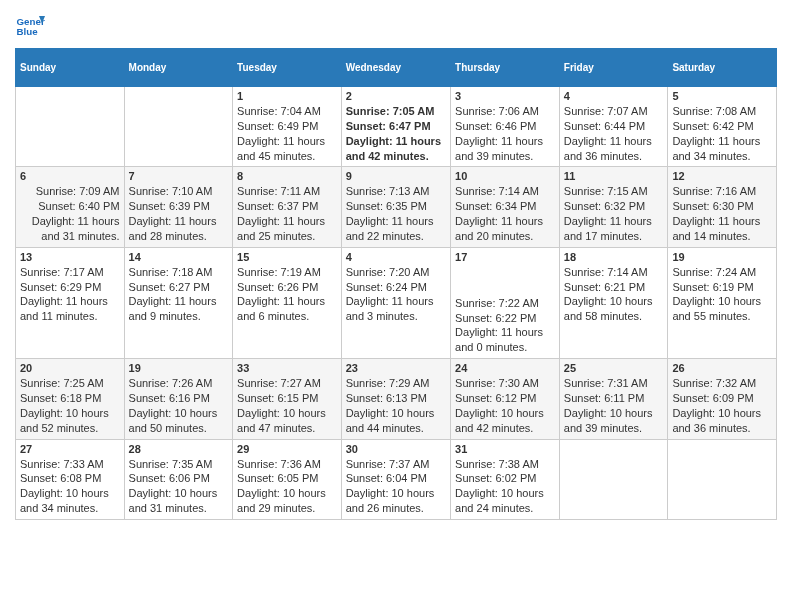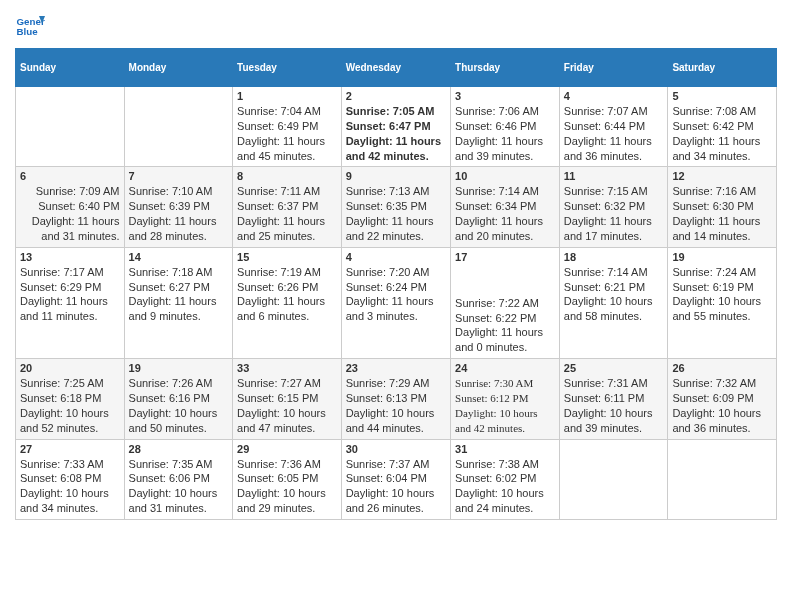--- a/index.html
+++ b/index.html
@@ -258,21 +258,21 @@
 Daylight: 10 hours and 47 minutes.</div>
           </td>
           <td>
             <span class="day-number">23</span>
             <div class="day-info" style="white-space: pre-line;">Sunrise: 7:29 AM
 Sunset: 6:13 PM
 Daylight: 10 hours and 44 minutes.</div>
           </td>
           <td>
             <span class="day-number">24</span>
-            <div class="day-info" style="white-space: pre-line; font-family: Liberation Serif, serif;">Sunrise: 7:30 AM
+            <div class="day-info" style="white-space: pre-line;">Sunrise: 7:30 AM
 Sunset: 6:12 PM
 Daylight: 10 hours and 42 minutes.</div>
           </td>
           <td>
             <span class="day-number">25</span>
             <div class="day-info" style="white-space: pre-line;">Sunrise: 7:31 AM
 Sunset: 6:11 PM
 Daylight: 10 hours and 39 minutes.</div>
           </td>
           <td>

